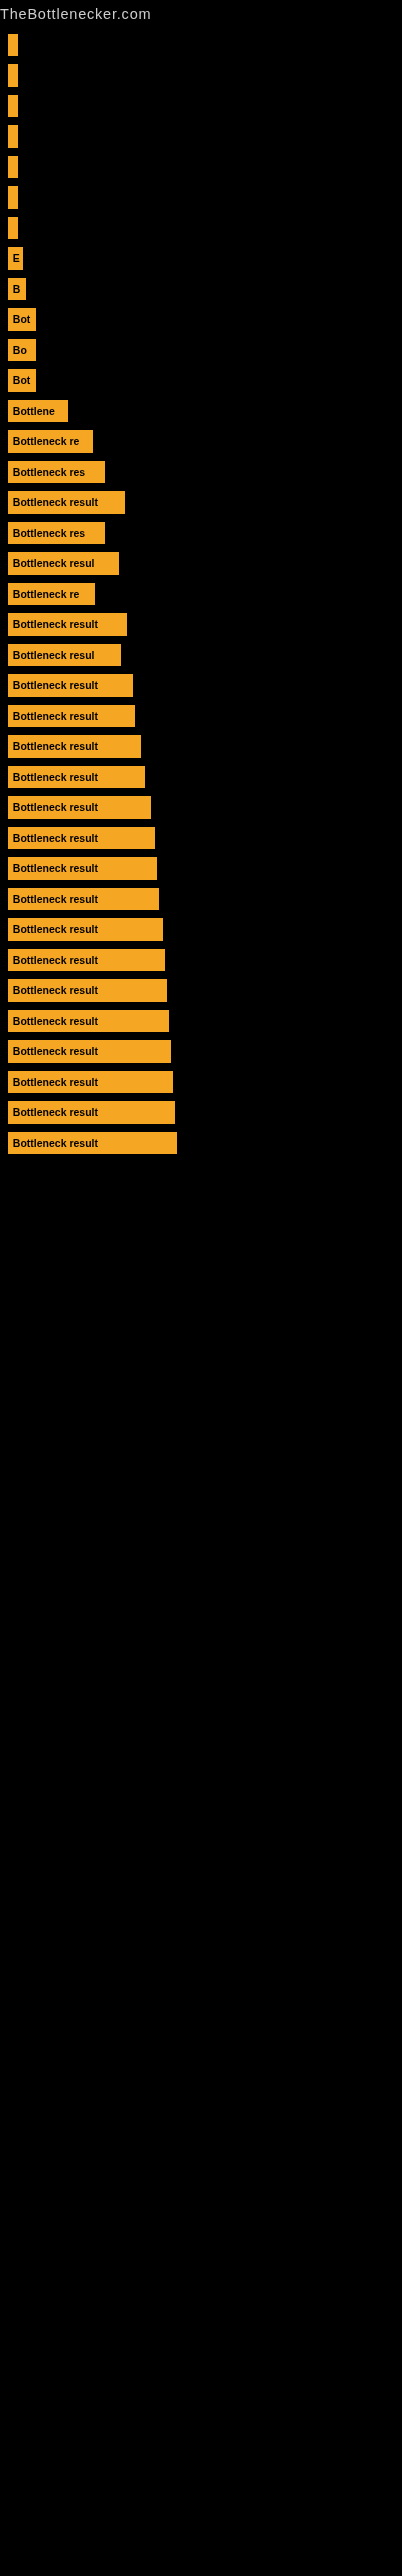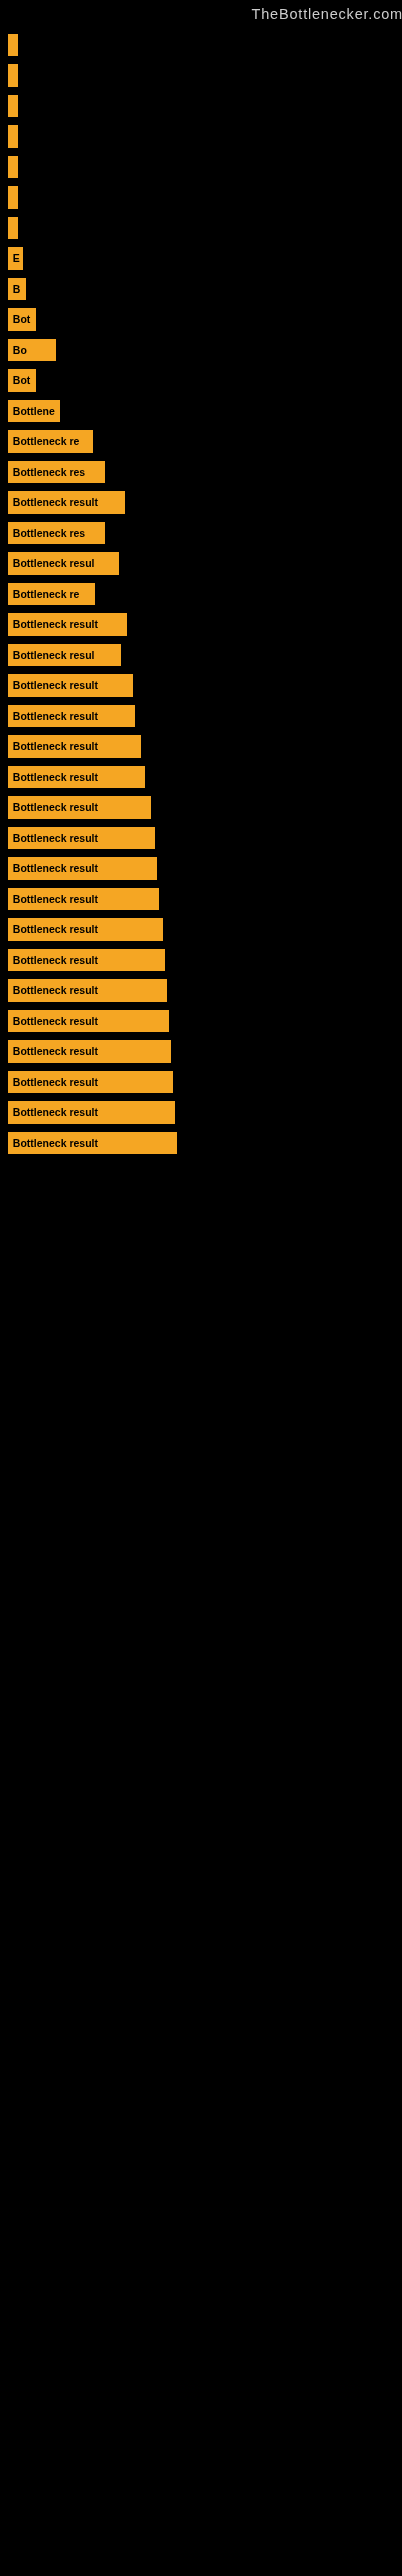--- a/index.html
+++ b/index.html
@@ -8,21 +8,21 @@
       width: 403px;
       min-height: 2576px;
       font-family: Arial, sans-serif;
       position: relative;
       overflow-x: hidden;
     }
 
     .site-title {
       color: #ccc;
       font-size: 14.5px;
-      text-align: right;
+      text-align: left;
       padding: 6.4px 0 3.2px 0;
       letter-spacing: 0.8px;
     }
 
     .bars-container {
       display: flex;
       flex-direction: column;
       padding: 8px 0 8px 8px;
       gap: 0;
     }
@@ -76,27 +76,27 @@
     <div class="bar-row">
       <div class="bar" style="width: 14.5px;">E</div>
     </div>
     <div class="bar-row">
       <div class="bar" style="width: 17.7px;">B</div>
     </div>
     <div class="bar-row">
       <div class="bar" style="width: 28px;">Bot</div>
     </div>
     <div class="bar-row">
-      <div class="bar" style="width: 48px;">Bo</div>
+      <div class="bar" style="width: 28px;">Bo</div>
     </div>
     <div class="bar-row">
       <div class="bar" style="width: 28px;">Bot</div>
     </div>
     <div class="bar-row">
-      <div class="bar" style="width: 52px;">Bottlene</div>
+      <div class="bar" style="width: 60px;">Bottlene</div>
     </div>
     <div class="bar-row">
       <div class="bar" style="width: 85px;">Bottleneck re</div>
     </div>
     <div class="bar-row">
       <div class="bar" style="width: 97px;">Bottleneck res</div>
     </div>
     <div class="bar-row">
       <div class="bar" style="width: 117px;">Bottleneck result</div>
     </div>

